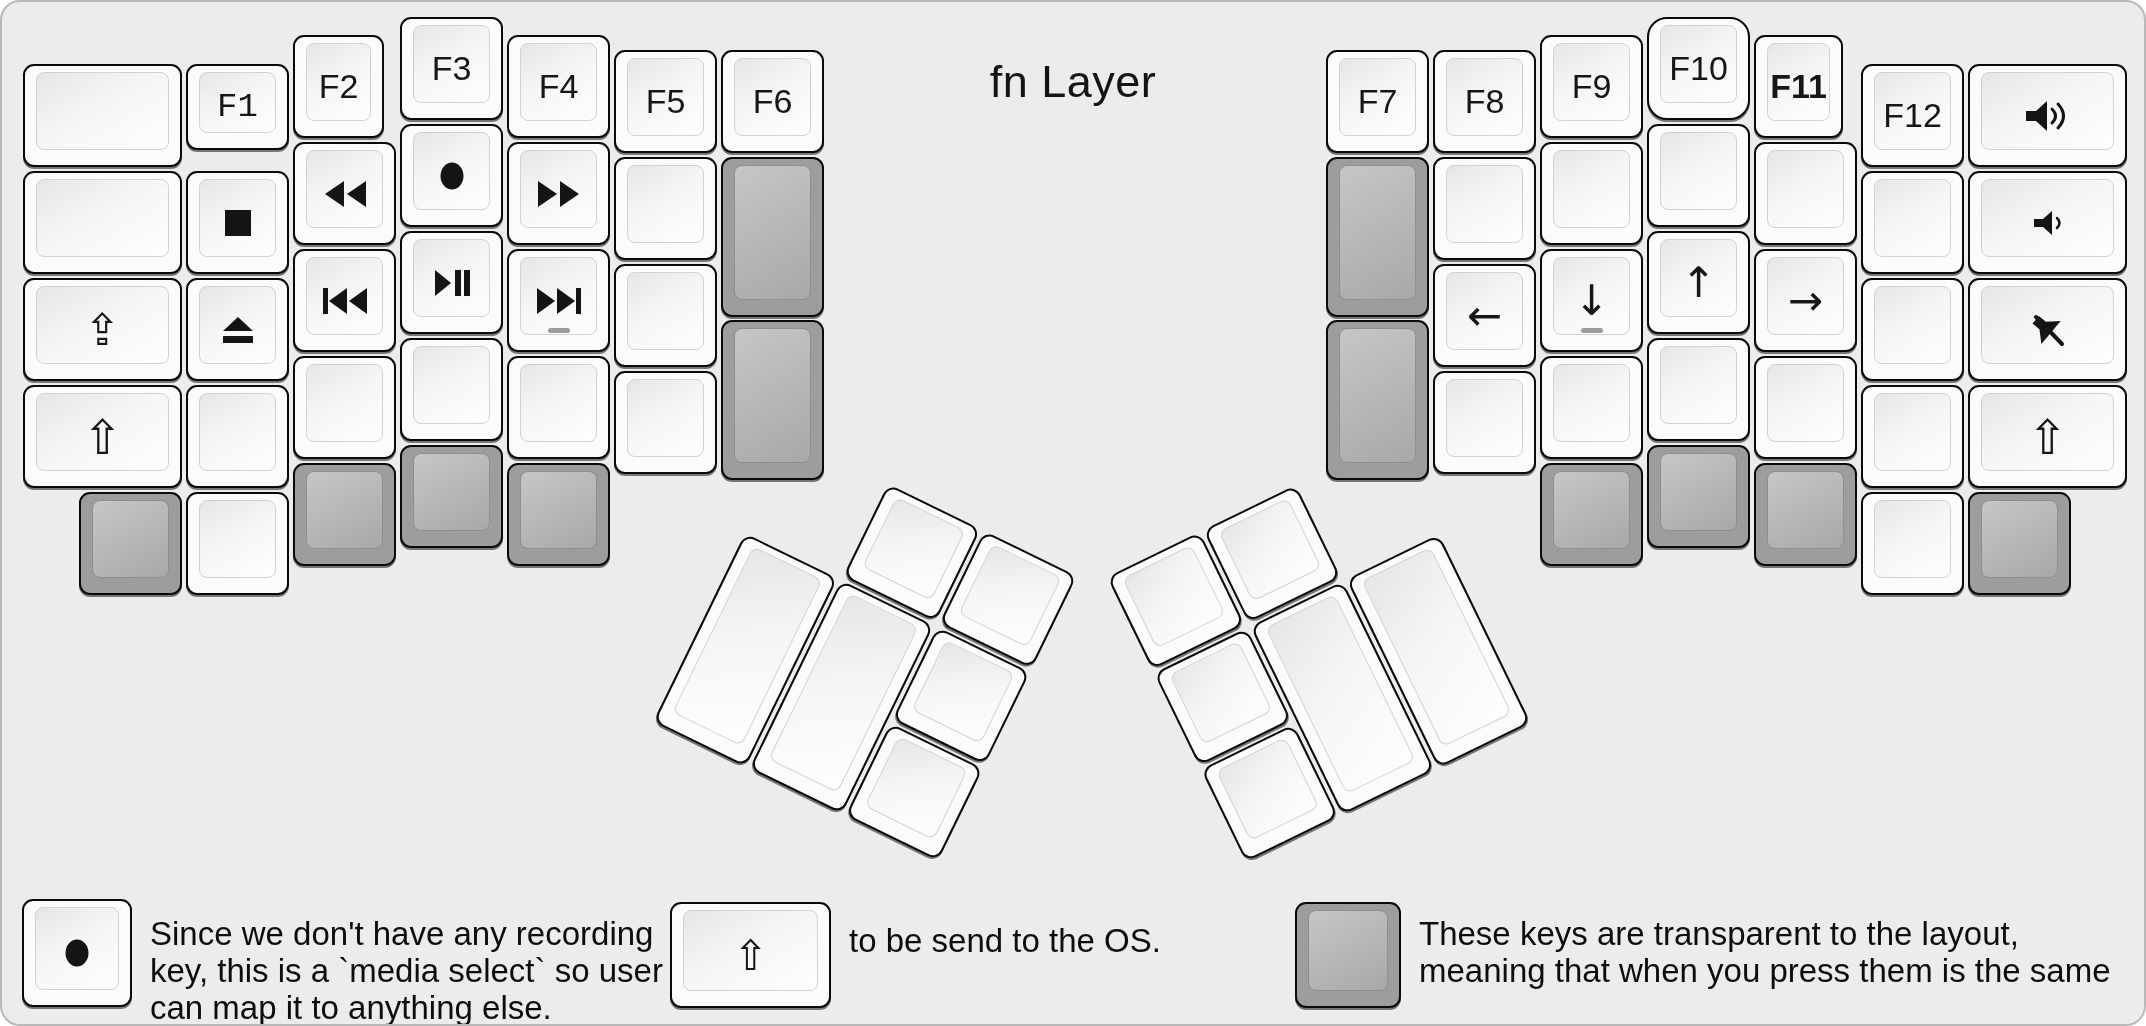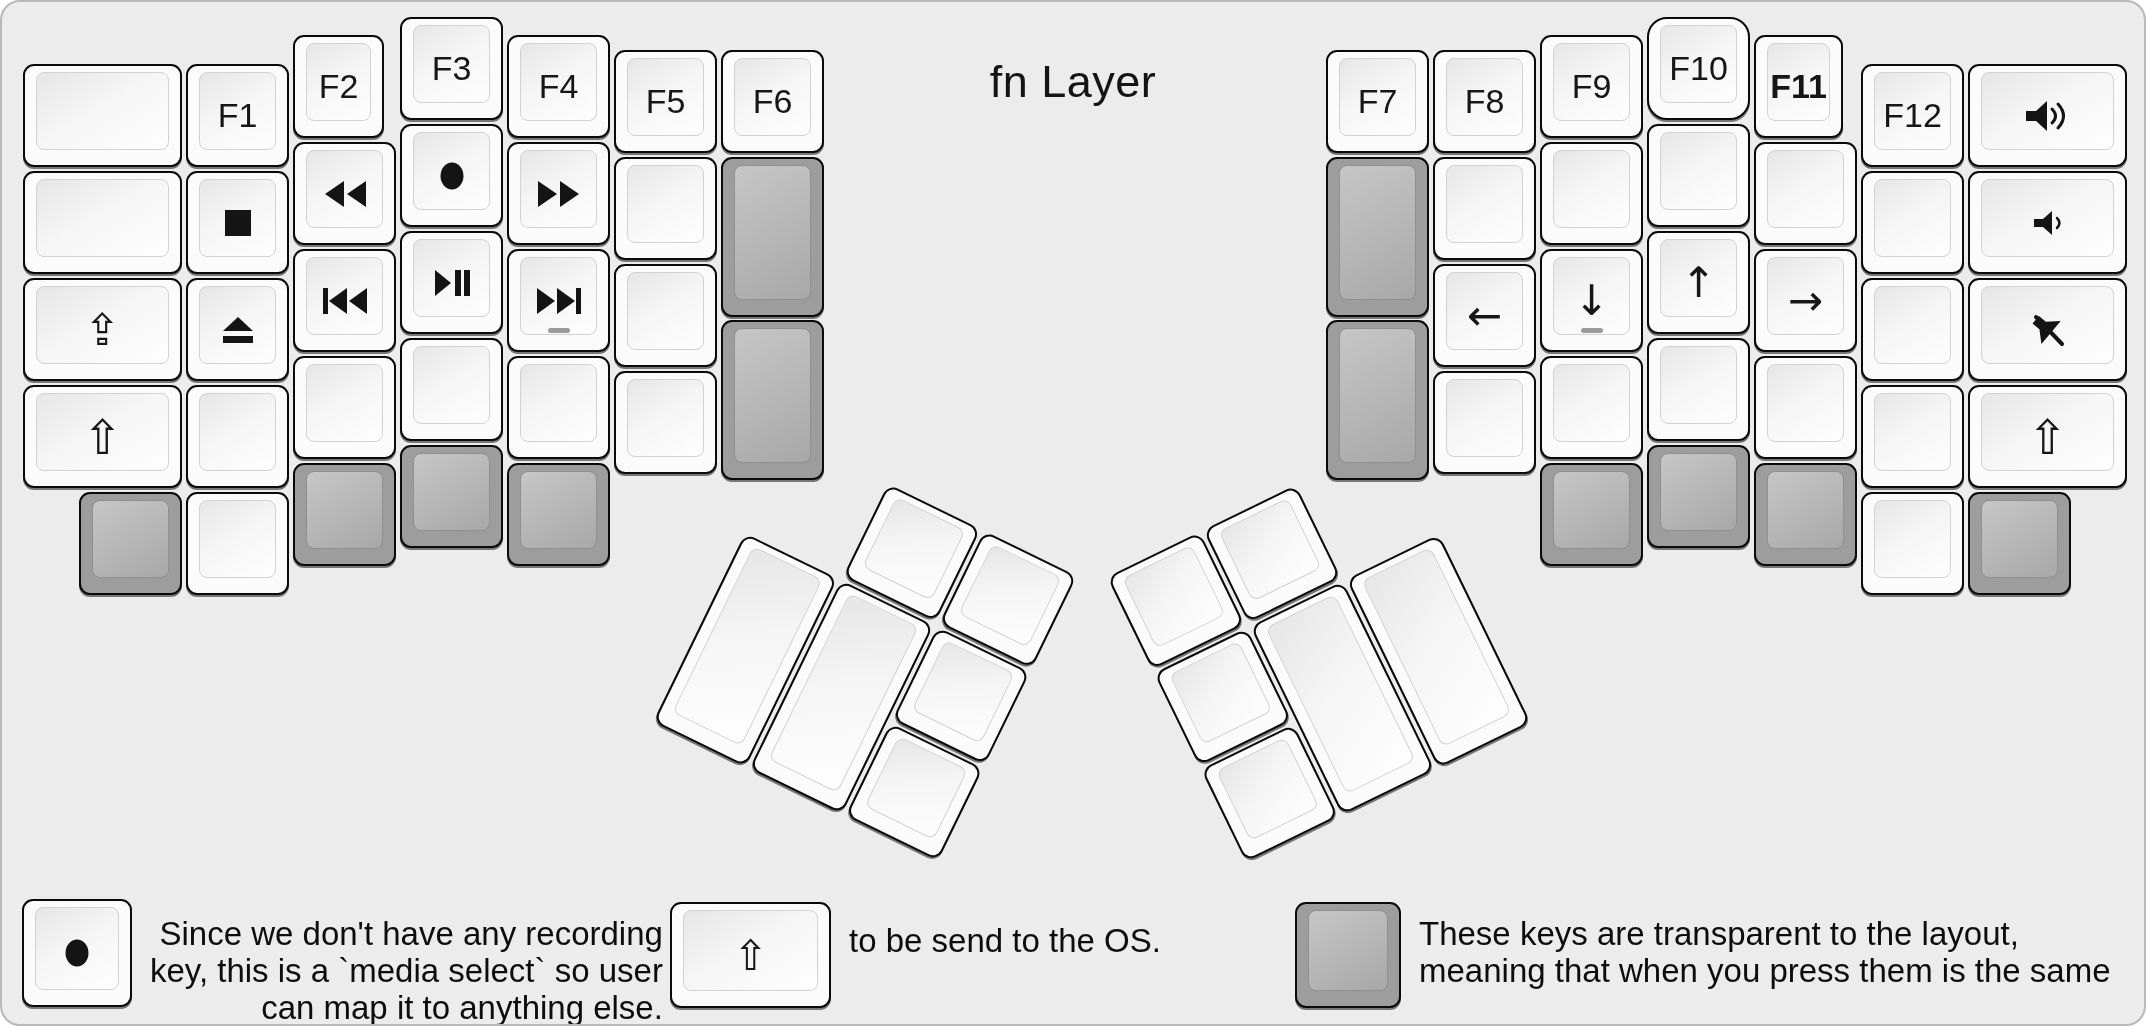--- a/index.html
+++ b/index.html
@@ -74,21 +74,21 @@
     display:flex;flex-direction:row;
     align-items:flex-start;
   }
   .legend-item .key{position:relative;flex:0 0 auto;}
   .legend-text{
     margin-left:18px;
     font-size:33px;line-height:37px;color:#0d0d0d;
     white-space:nowrap;
   }
   #legend-item-0{left:20px;top:897px;}
-  #legend-item-0 .legend-text{margin-top:16px;text-align:right;}
+  #legend-item-0 .legend-text{margin-top:16px;}
   #legend-item-1{left:668px;top:900px;}
   #legend-item-1 .legend-text{margin-top:20px;}
   #legend-item-2{left:1293px;top:900px;}
   #legend-item-2 .legend-text{margin-top:13px;}
 </style>
 </head>
 <body>
 
 <div id="canvas">
   <div id="title">fn Layer</div>
@@ -103,21 +103,21 @@
         <div class="keytop"></div>
         <div class="kglyph" style="font-size: 44px;">⇪</div>
       </div>
       <div class="key white" style="left: 21px; top: 383px; width: 159px; height: 103px;">
         <div class="keytop"></div>
         <div class="kglyph" style="font-size: 48px;">⇧</div>
       </div>
       <div class="key gray" style="left: 77px; top: 490px; width: 103px; height: 103px;">
         <div class="keytop"></div>
       </div>
-      <div class="key white" style="left: 184px; top: 62px; width: 103px; height: 103px;">
+      <div class="key white" style="left: 184px; top: 62px; width: 103px; height: 86px; font-family: Liberation Mono, monospace;">
         <div class="keytop"></div>
         <div class="klabel">F1</div>
       </div>
       <div class="key white" style="left: 184px; top: 169px; width: 103px; height: 103px;">
         <div class="keytop"></div>
         <div class="kicon">
           <svg width="28" height="28" viewBox="0 0 28 28">
             <rect x="1" y="1" width="26" height="26" fill="#141414"></rect>
           </svg>
         </div>

